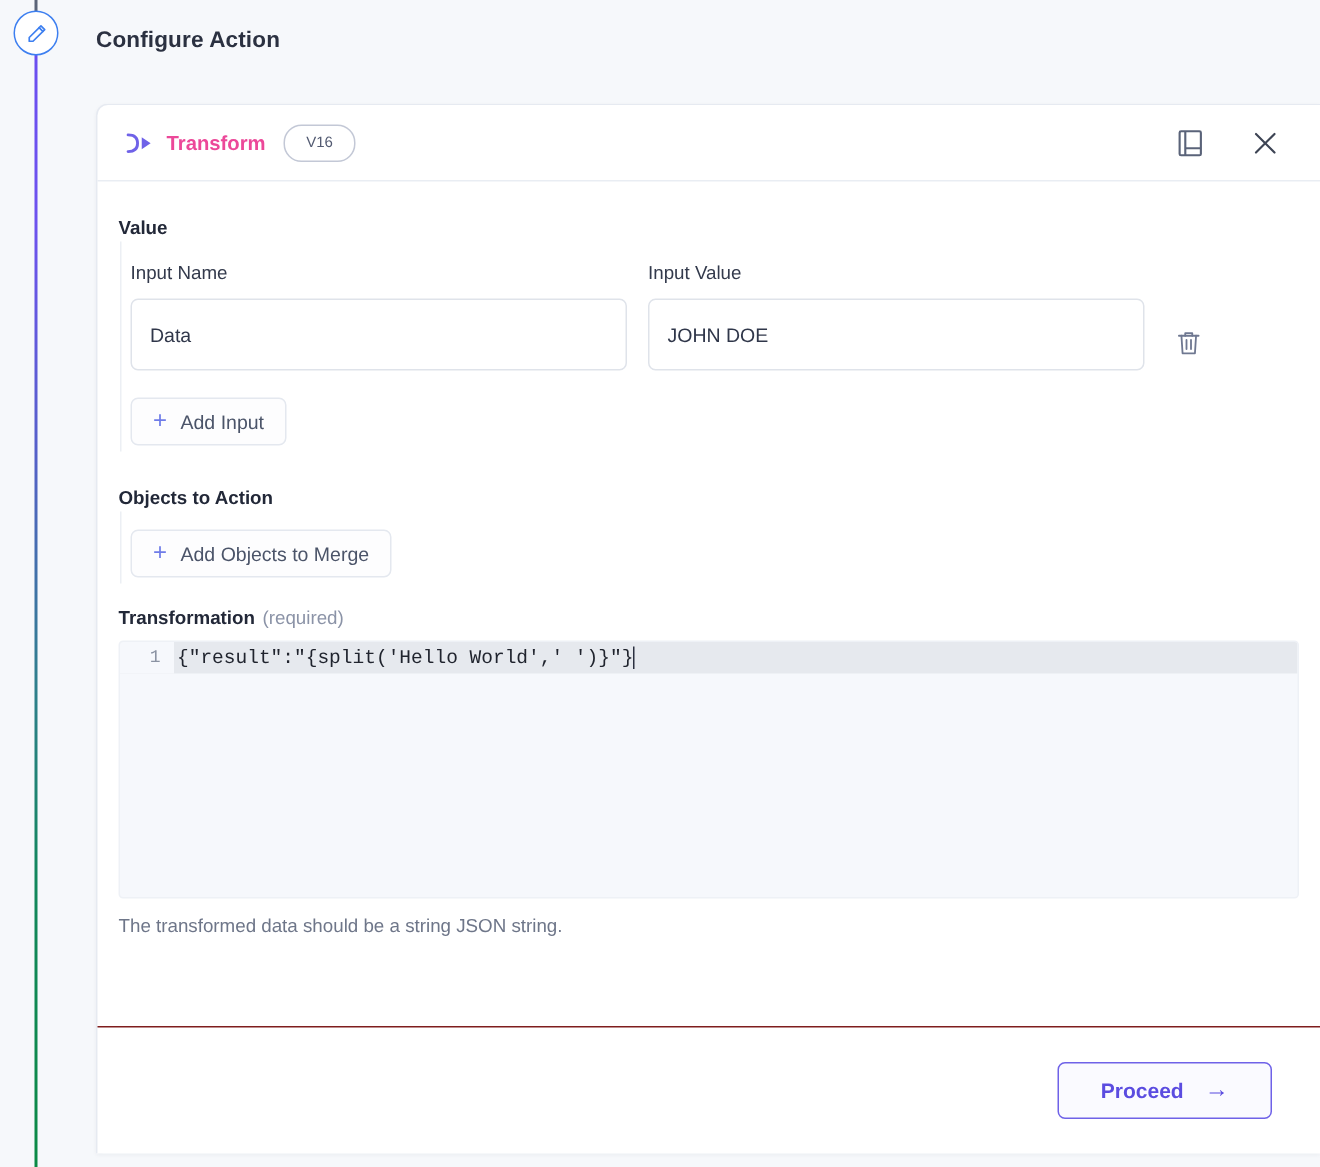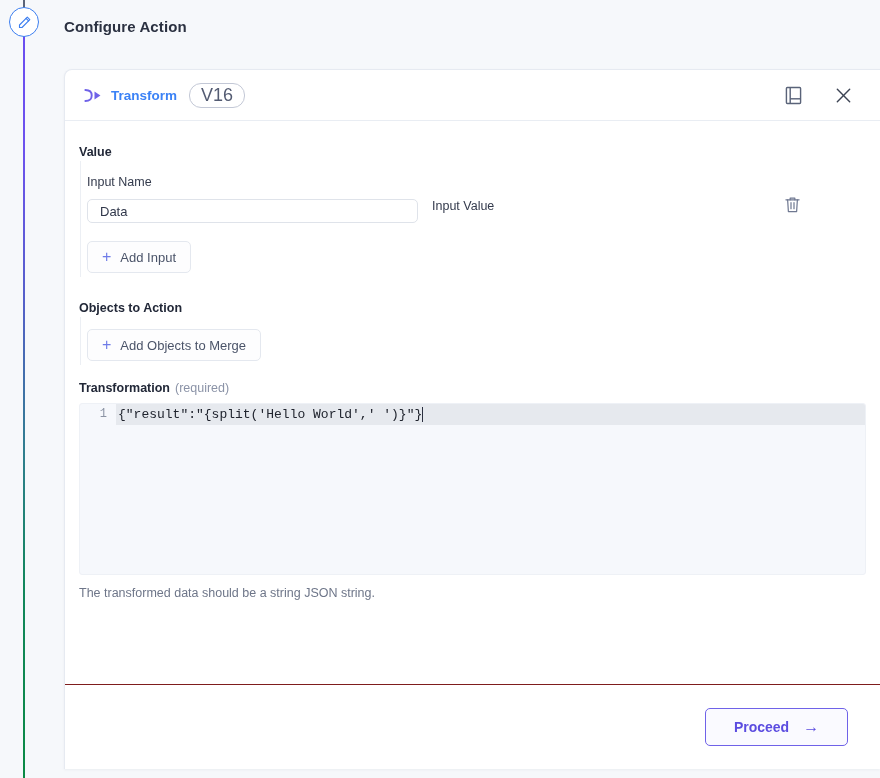--- a/index.html
+++ b/index.html
@@ -111,33 +111,33 @@
   .head-icon {
     width: 26px;
     display: flex;
     align-items: center;
     justify-content: center;
     margin-right: 6px;
   }
   .head-title {
     font-size: 13.5px;
     font-weight: bold;
-    color: #3b82f6;
+    color: #ec4899;
     margin-right: 12px;
   }
   .version-badge {
     border: 1px solid #c3c8d6;
     border-radius: 12px;
     height: 25px;
     min-width: 48px;
     padding: 0 11px;
     display: flex;
     align-items: center;
     justify-content: center;
-    font-size: 18px;
+    font-size: 10px;
     color: #535b72;
     background: #fff;
   }
   .head-spacer { flex: 1; }
   .head-btn {
     width: 30px;
     height: 30px;
     display: flex;
     align-items: center;
     justify-content: center;
@@ -180,21 +180,21 @@
   }
   .field-col { width: 331px; }
   .field-label {
     font-size: 12.5px;
     color: #333a4c;
     line-height: 18px;
     margin-bottom: 8px;
   }
   .text-input {
     width: 100%;
-    height: 24px;
+    height: 48px;
     border: 1px solid #dfe3ea;
     border-radius: 5px;
     background: #fff;
     font-family: "Liberation Sans", sans-serif;
     font-size: 13px;
     color: #30374a;
     padding: 0 12px;
     outline: none;
   }
   .text-input::placeholder { color: #a3aaba; }
@@ -366,20 +366,21 @@
     <div class="section-label">Value</div>
 
     <div class="group">
       <div class="field-row">
         <div class="field-col">
           <div class="field-label">Input Name</div>
           <input class="text-input" type="text" value="Data" style="">
         </div>
         <div class="field-col">
           <div class="field-label">Input Value</div>
+          <input class="text-input" type="text" value="JOHN DOE" style="">
         </div>
         <div class="row-delete">
           <svg width="15" height="17" viewBox="0 0 16 18" fill="none" stroke="#6f7891" stroke-width="1.3" stroke-linecap="round" stroke-linejoin="round">
             <path d="M1 4 H15"></path>
             <path d="M5.5 4 V2.2 H10.5 V4"></path>
             <path d="M2.8 4 L3.6 16.5 H12.4 L13.2 4"></path>
             <path d="M6.4 7 V13.5"></path>
             <path d="M9.6 7 V13.5"></path>
           </svg>
         </div>

